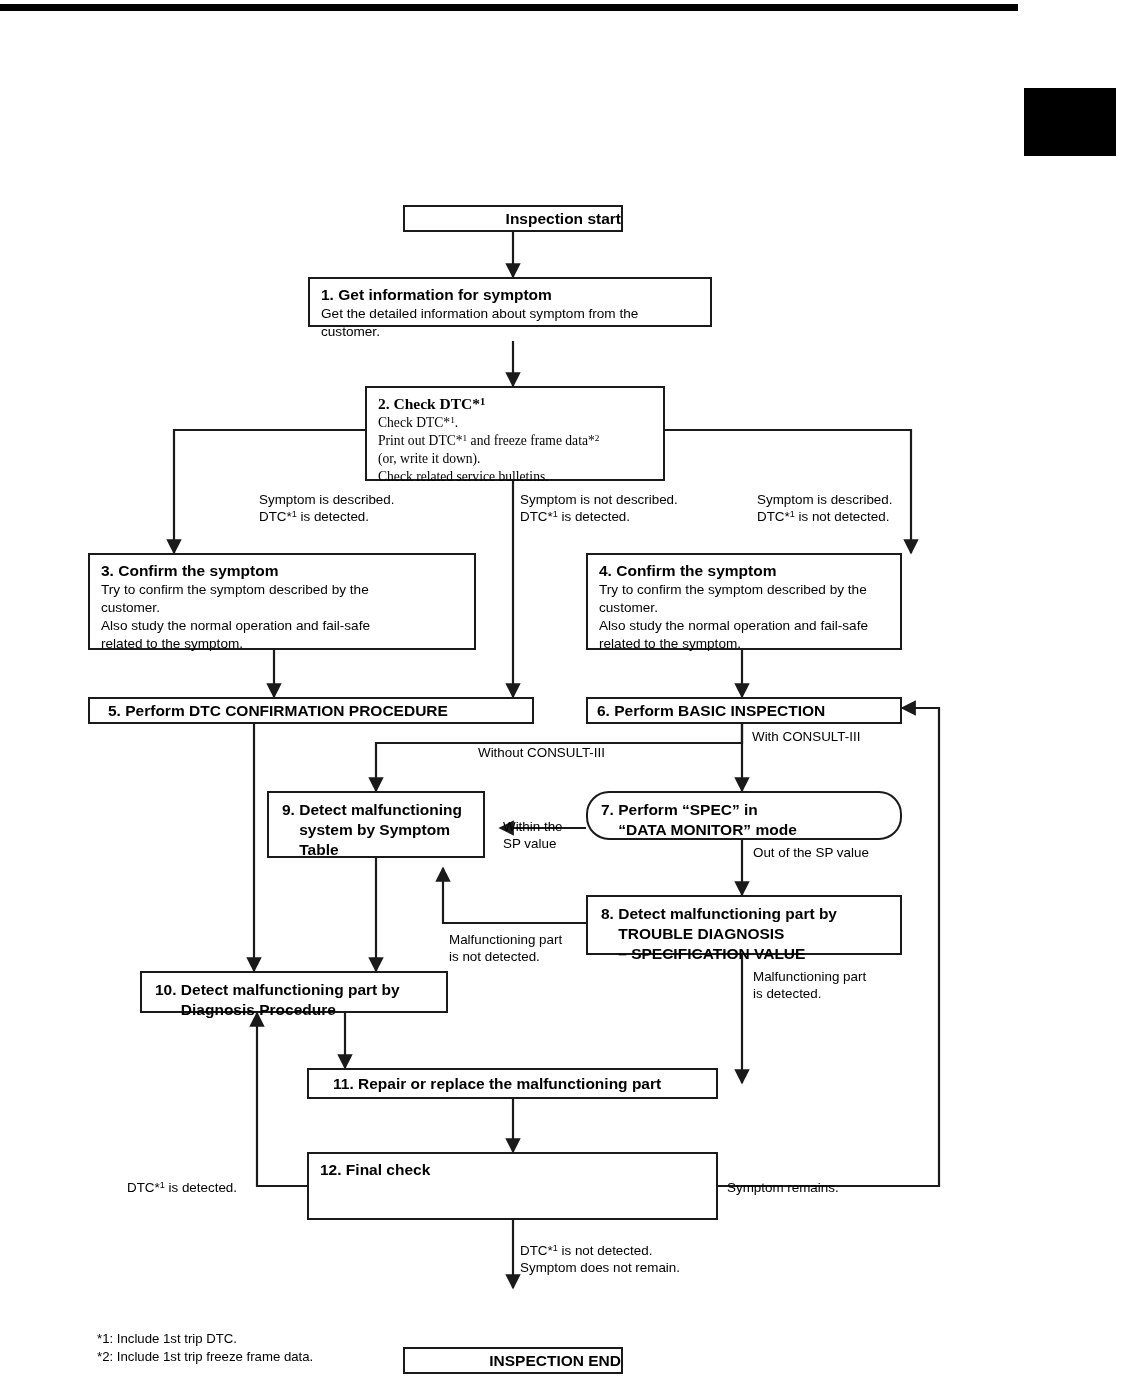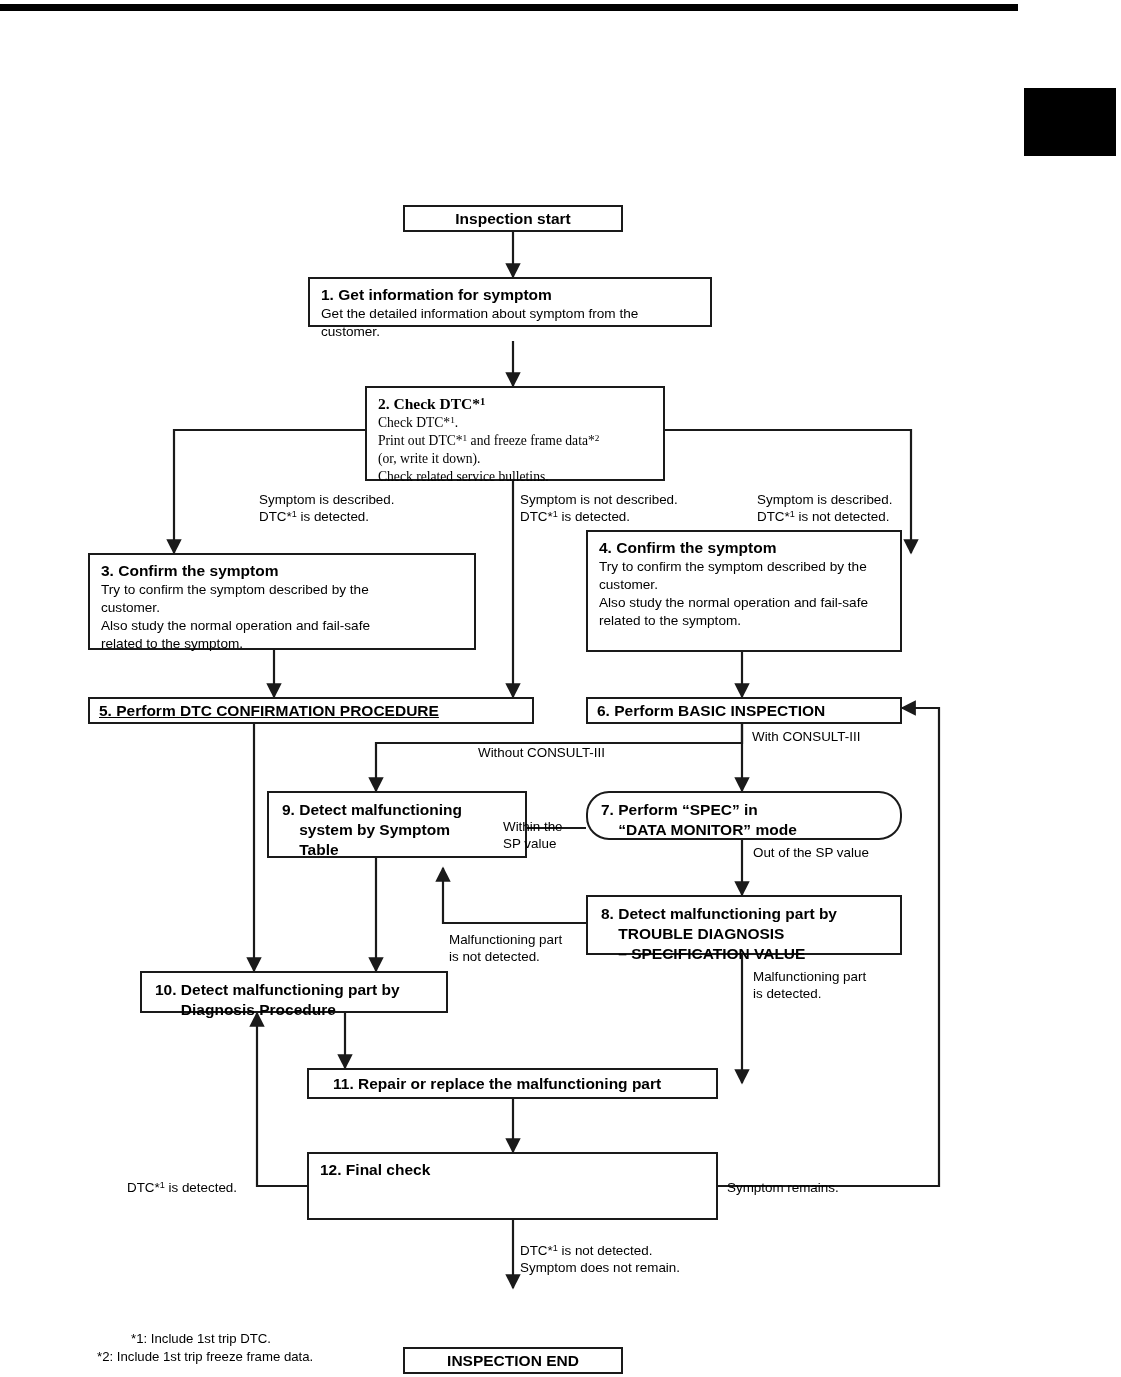--- a/index.html
+++ b/index.html
@@ -10,21 +10,21 @@
   
   .top-rule{position:absolute;left:0;top:4px;width:1018px;height:7px;background:#000;}
   .tab-mark{position:absolute;left:1024px;top:88px;width:92px;height:68px;background:#000;}
   
   svg.lines{position:absolute;left:0;top:0;width:1121px;height:1377px;overflow:visible;}
   
   .box{position:absolute;border:2px solid #1a1a1a;background:#fff;box-sizing:border-box;}
   .box .ttl{font-weight:bold;font-size:15.5px;line-height:1.28;}
   .box .bdy{font-size:13.6px;line-height:1.33;}
   .pad{padding:6px 9px 7px 11px;}
-  .ctr{display:flex;align-items:center;justify-content:center;height:100%;}
+  .ctr{display:flex;align-items:center;justify-content:flex-end;height:100%;}
   .ctr .ttl{font-size:15.5px;}
   .hang{padding:7px 9px 8px 13px;}
   .hang .ttl{white-space:pre-wrap;}
   
   .lbl{position:absolute;font-size:13.4px;line-height:1.30;white-space:pre;}
   .foot{position:absolute;font-size:13.2px;line-height:1.38;white-space:pre;}
   sup{font-size:0.68em;vertical-align:0.42em;line-height:0;}
 </style>
 </head>
 <body>
@@ -102,30 +102,30 @@
   </div>
 
   <div class="box pad" style="left:88px;top:553px;width:388px;height:97px;">
     <div class="ttl">3. Confirm the symptom</div>
     <div class="bdy" style="white-space:pre-wrap;">Try to confirm the symptom described by the
 customer.
 Also study the normal operation and fail-safe
 related to the symptom.</div>
   </div>
 
-  <div class="box pad" style="left:586px;top:530px;width:316px;height:122px;">
+  <div class="box pad" style="left:586px;top:553px;width:316px;height:97px;">
     <div class="ttl">4. Confirm the symptom</div>
     <div class="bdy" style="white-space:pre-wrap;">Try to confirm the symptom described by the
 customer.
 Also study the normal operation and fail-safe
 related to the symptom.</div>
   </div>
 
   <div class="box" style="left:88px;top:697px;width:446px;height:27px;">
-    <div class="ctr" style="justify-content:flex-start;padding-left:9px;text-decoration:underline;">
+    <div class="ctr" style="justify-content:flex-start;padding-left:18px;">
       <span class="ttl">5. Perform DTC CONFIRMATION PROCEDURE</span>
       </div>
   </div>
 
   <div class="box" style="left:586px;top:697px;width:316px;height:27px;">
     <div class="ctr" style="justify-content:flex-start;padding-left:9px;">
       <span class="ttl">6. Perform BASIC INSPECTION</span>
       </div>
   </div>
 
@@ -133,21 +133,21 @@
     <div class="ttl">7. Perform “SPEC” in
     “DATA MONITOR” mode</div>
   </div>
 
   <div class="box hang" style="left:586px;top:895px;width:316px;height:60px;">
     <div class="ttl">8. Detect malfunctioning part by
     TROUBLE DIAGNOSIS
     – SPECIFICATION VALUE</div>
   </div>
 
-  <div class="box hang" style="left:267px;top:791px;width:260px;height:67px;">
+  <div class="box hang" style="left:267px;top:791px;width:218px;height:67px;">
     <div class="ttl">9. Detect malfunctioning
     system by Symptom
     Table</div>
   </div>
 
   <div class="box hang" style="left:140px;top:971px;width:308px;height:42px;">
     <div class="ttl">10. Detect malfunctioning part by
       Diagnosis Procedure</div>
   </div>
 
@@ -178,16 +178,16 @@
   <div class="lbl" style="left:753px;top:844px;">Out of the SP value</div>
   <div class="lbl" style="left:449px;top:931px;white-space:pre-wrap;width:140px;">Malfunctioning part
 is not detected.</div>
   <div class="lbl" style="left:753px;top:968px;white-space:pre-wrap;width:150px;">Malfunctioning part
 is detected.</div>
 
   <div class="lbl" style="left:127px;top:1179px;">DTC*<sup>1</sup> is detected.</div>
   <div class="lbl" style="left:727px;top:1179px;">Symptom remains.</div>
   <div class="lbl" style="left:520px;top:1242px;">DTC*<sup>1</sup> is not detected.<br>Symptom does not remain.</div>
 
-  <div class="foot" style="left:97px;top:1330px;margin-left:34px;">*1: Include 1st trip DTC.</div>
+  <div class="foot" style="left:97px;top:1330px;">*1: Include 1st trip DTC.</div>
   <div class="foot" style="left:97px;top:1348px;">*2: Include 1st trip freeze frame data.</div>
 
 </div>
 
 </body></html>

